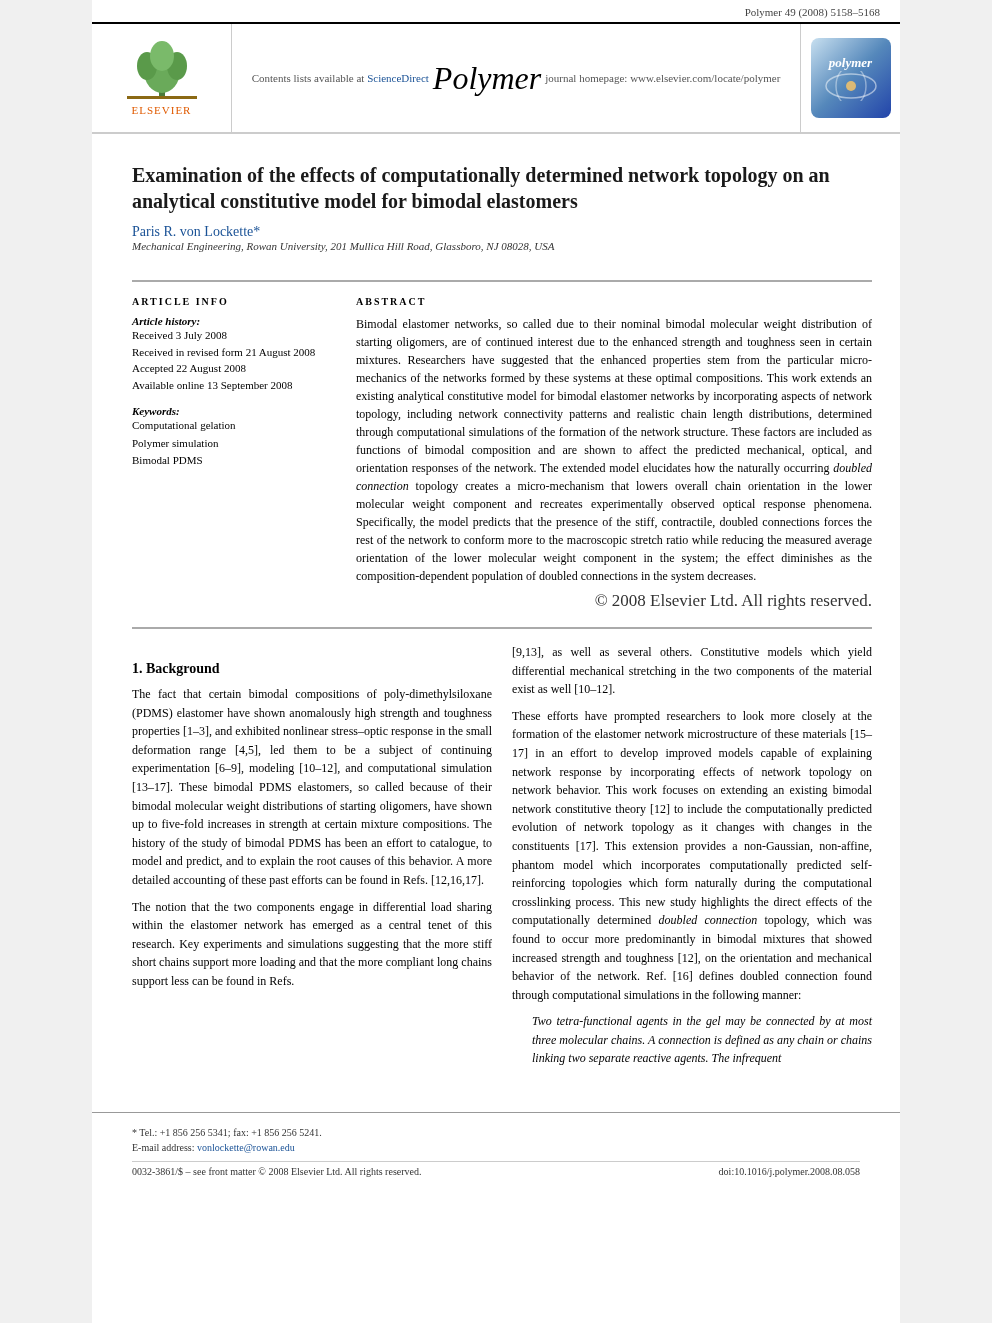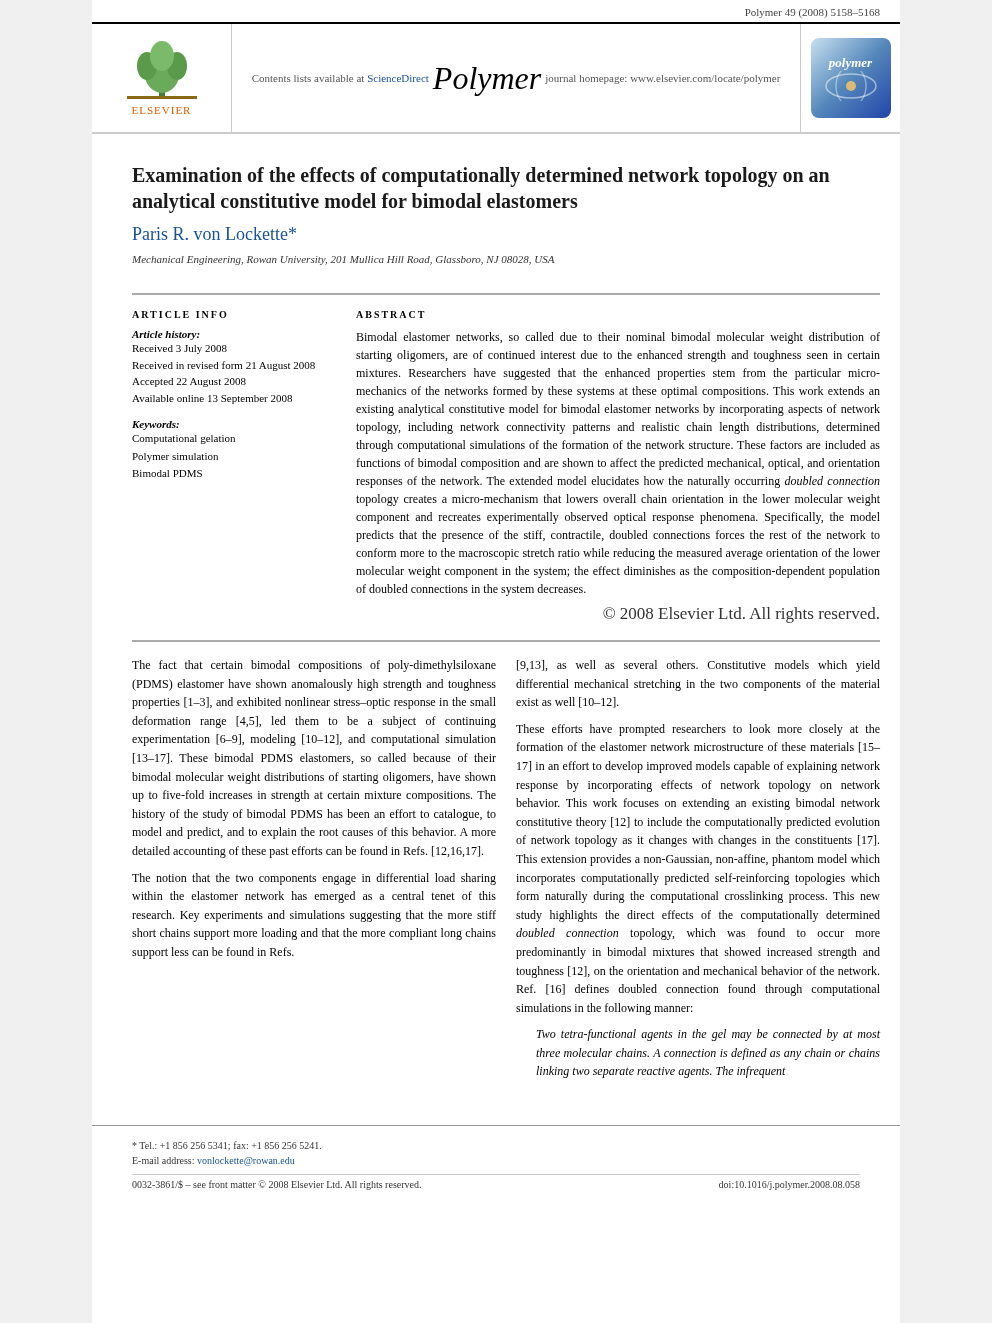--- a/index.html
+++ b/index.html
@@ -114,36 +114,36 @@
     }
     .polymer-badge-text {
       font-size: 13px;
       font-weight: bold;
       color: #fff;
       font-style: italic;
     }
 
     
     .article-body {
-      padding: 20px 20px 20px 40px;
+      padding: 20px 28px 20px 40px;
     }
 
     
     .article-title {
       font-size: 20px;
       font-weight: bold;
       color: #1a1a1a;
       line-height: 1.3;
       margin-bottom: 10px;
       margin-top: 8px;
     }
     .author-name {
-      font-size: 18px;
+      font-size: 14px;
       color: #1a5296;
-      margin-bottom: 8px;
+      margin-bottom: 0;
     }
     .affiliation {
       font-size: 11px;
       font-style: italic;
       color: #333;
       margin-bottom: 28px;
     }
     .divider-thick {
       border: none;
       border-top: 2px solid #aaa;
@@ -360,20 +360,21 @@
           Bimodal elastomer networks, so called due to their nominal bimodal molecular weight distribution of starting oligomers, are of continued interest due to the enhanced strength and toughness seen in certain mixtures. Researchers have suggested that the enhanced properties stem from the particular micro-mechanics of the networks formed by these systems at these optimal compositions. This work extends an existing analytical constitutive model for bimodal elastomer networks by incorporating aspects of network topology, including network connectivity patterns and realistic chain length distributions, determined through computational simulations of the formation of the network structure. These factors are included as functions of bimodal composition and are shown to affect the predicted mechanical, optical, and orientation responses of the network. The extended model elucidates how the naturally occurring <span class="italic">doubled connection</span> topology creates a micro-mechanism that lowers overall chain orientation in the lower molecular weight component and recreates experimentally observed optical response phenomena. Specifically, the model predicts that the presence of the stiff, contractile, doubled connections forces the rest of the network to conform more to the macroscopic stretch ratio while reducing the measured average orientation of the lower molecular weight component in the system; the effect diminishes as the composition-dependent population of doubled connections in the system decreases.
         </div>
         <div class="copyright-line">© 2008 Elsevier Ltd. All rights reserved.</div>
       </div>
     </div>
 
     <hr class="divider-thick" style="margin-top:16px;">
 
     <div class="bottom-two-col">
       <div class="bottom-left">
+        <div class="section-heading">1. Background</div>
         <div class="body-text">
           The fact that certain bimodal compositions of poly-dimethylsiloxane (PDMS) elastomer have shown anomalously high strength and toughness properties [1–3], and exhibited nonlinear stress–optic response in the small deformation range [4,5], led them to be a subject of continuing experimentation [6–9], modeling [10–12], and computational simulation [13–17]. These bimodal PDMS elastomers, so called because of their bimodal molecular weight distributions of starting oligomers, have shown up to five-fold increases in strength at certain mixture compositions. The history of the study of bimodal PDMS has been an effort to catalogue, to model and predict, and to explain the root causes of this behavior. A more detailed accounting of these past efforts can be found in Refs. [12,16,17].
         </div>
         <div class="body-text">
           The notion that the two components engage in differential load sharing within the elastomer network has emerged as a central tenet of this research. Key experiments and simulations suggesting that the more stiff short chains support more loading and that the more compliant long chains support less can be found in Refs.
         </div>
       </div>
       <div class="bottom-right">
         <div class="body-text">
           [9,13], as well as several others. Constitutive models which yield differential mechanical stretching in the two components of the material exist as well [10–12].

